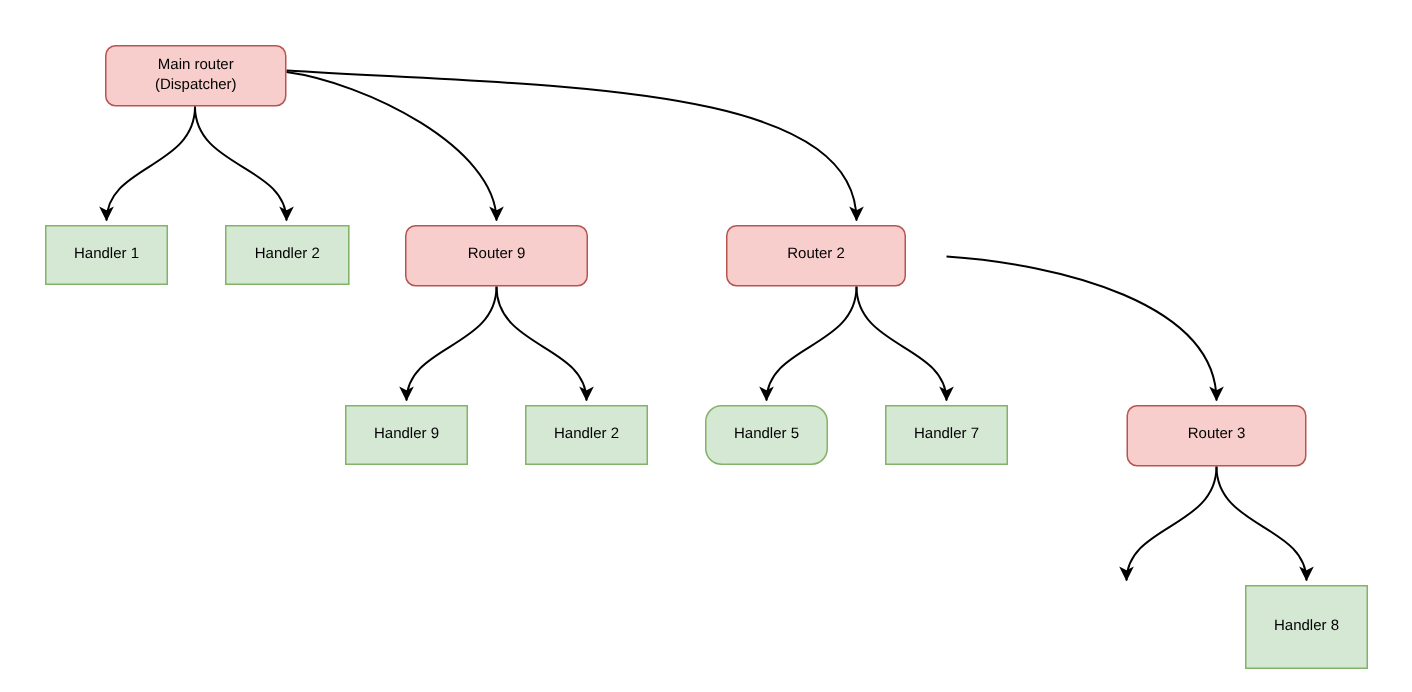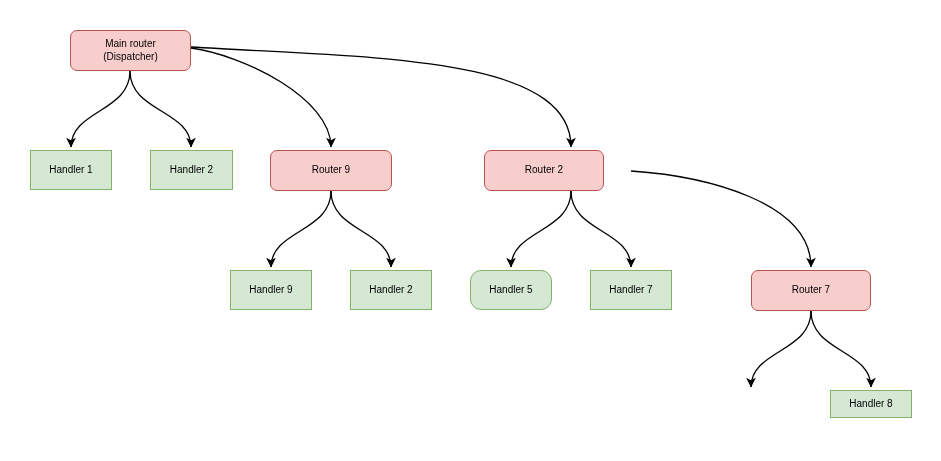--- a/index.html
+++ b/index.html
@@ -87,18 +87,18 @@
   <div class="node router" style="left:484px; top:150px; width:120px; height:41px;">Router 2</div>
 
   <div class="node handler" style="left:230px; top:270px; width:82px; height:40px;">Handler 9</div>
 
   <div class="node handler" style="left:350px; top:270px; width:82px; height:40px;">Handler 2</div>
 
   <div class="node handler" style="left:470px; top:270px; width:82px; height:40px;border-radius:11px;">Handler 5</div>
 
   <div class="node handler" style="left:590px; top:270px; width:82px; height:40px;">Handler 7</div>
 
-  <div class="node router" style="left:751px; top:270px; width:120px; height:41px;">Router 7</div>
+  <div class="node router" style="left:751px; top:270px; width:120px; height:41px;">Router 3</div>
 
 
-  <div class="node handler" style="left:830px; top:390px; width:82px; height:28px;">Handler 8</div>
+  <div class="node handler" style="left:830px; top:390px; width:82px; height:56px;">Handler 8</div>
 
 </div>
 
 </body></html>

